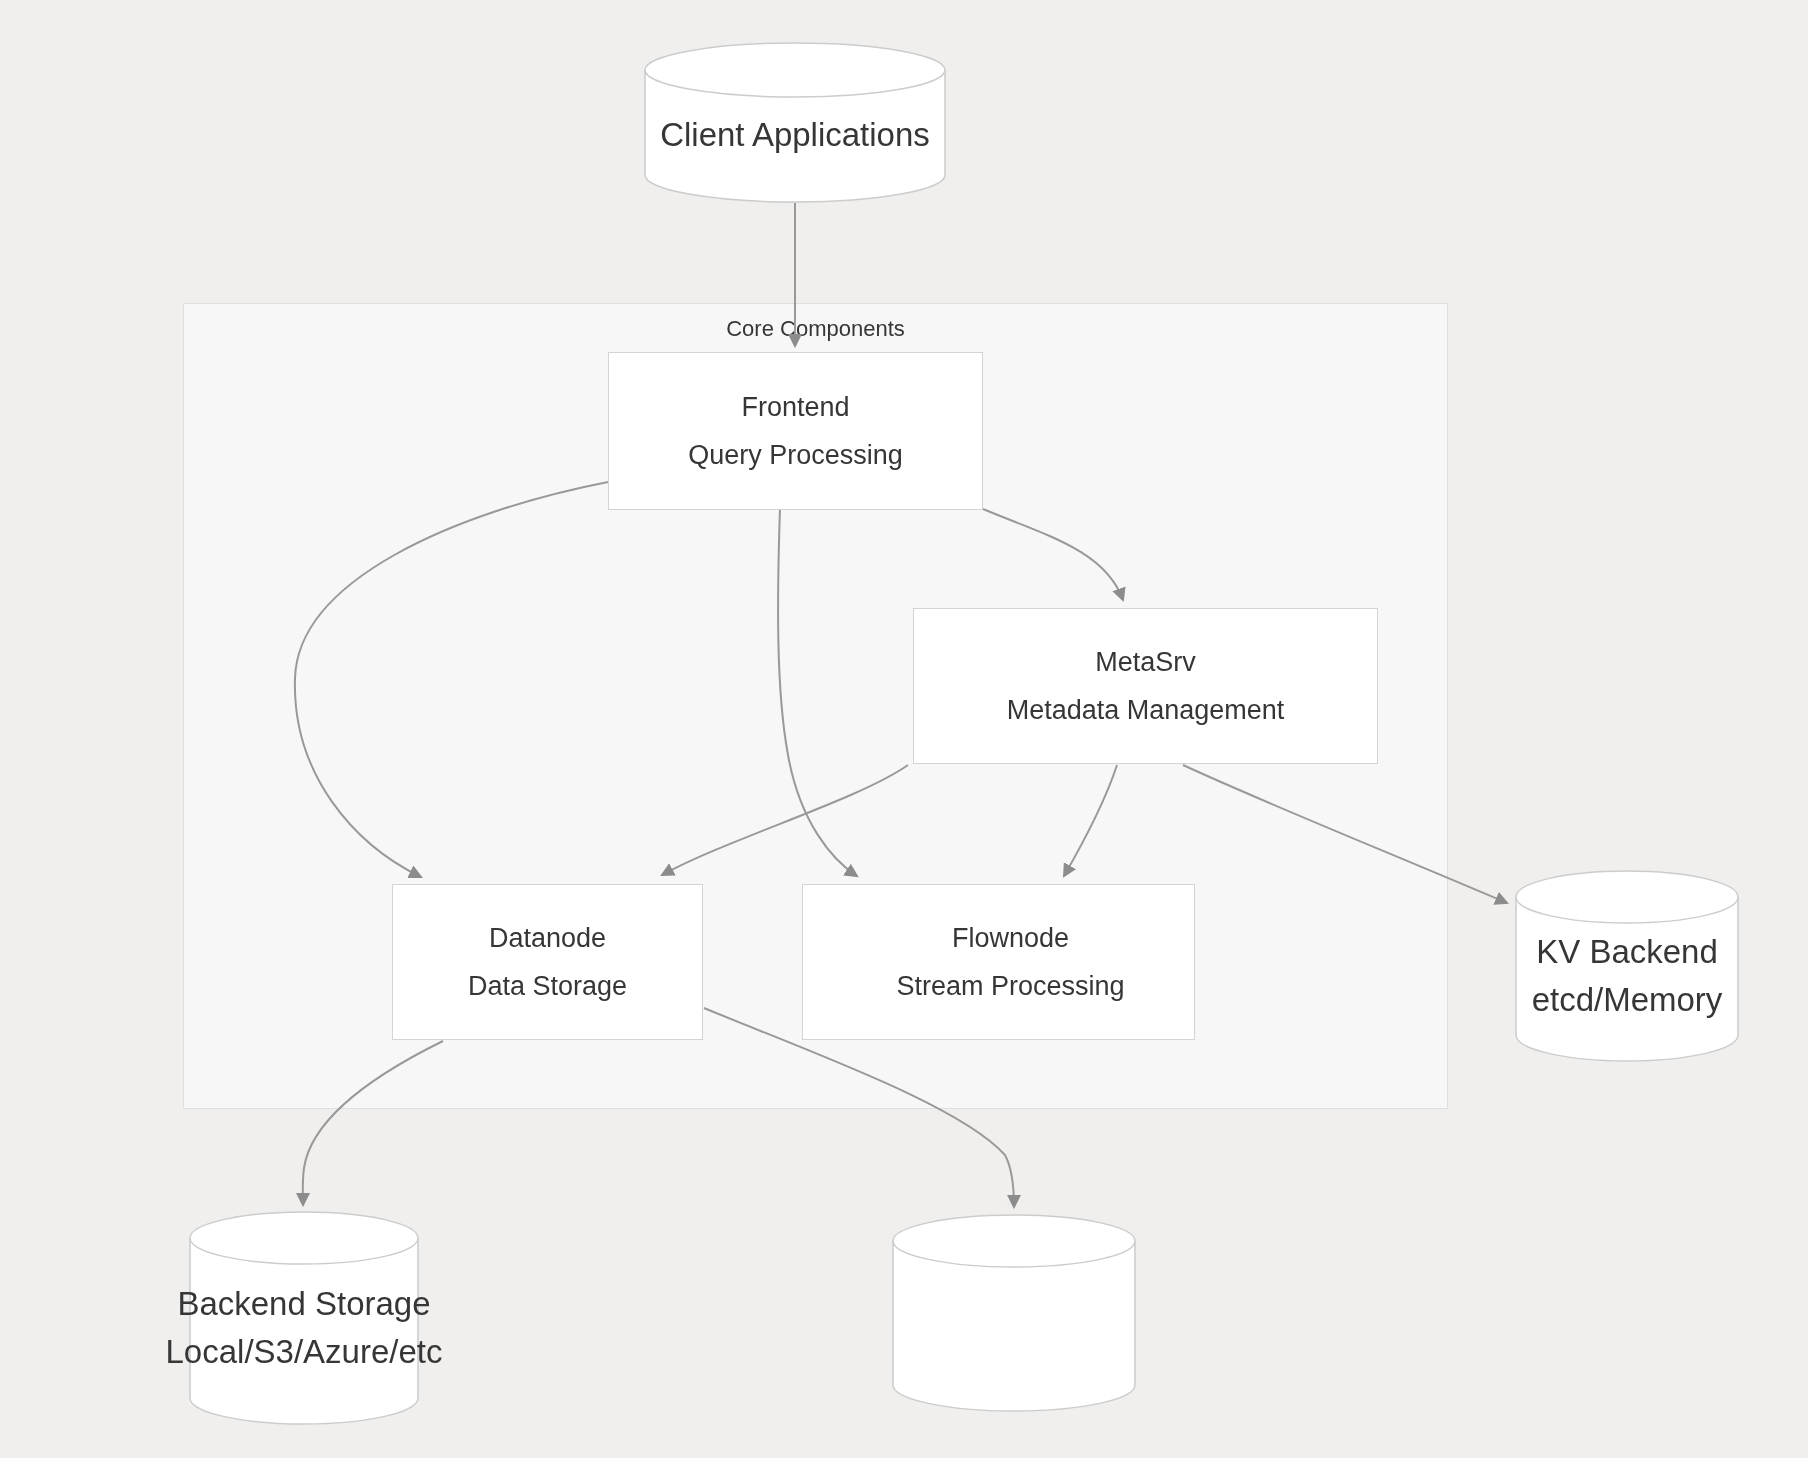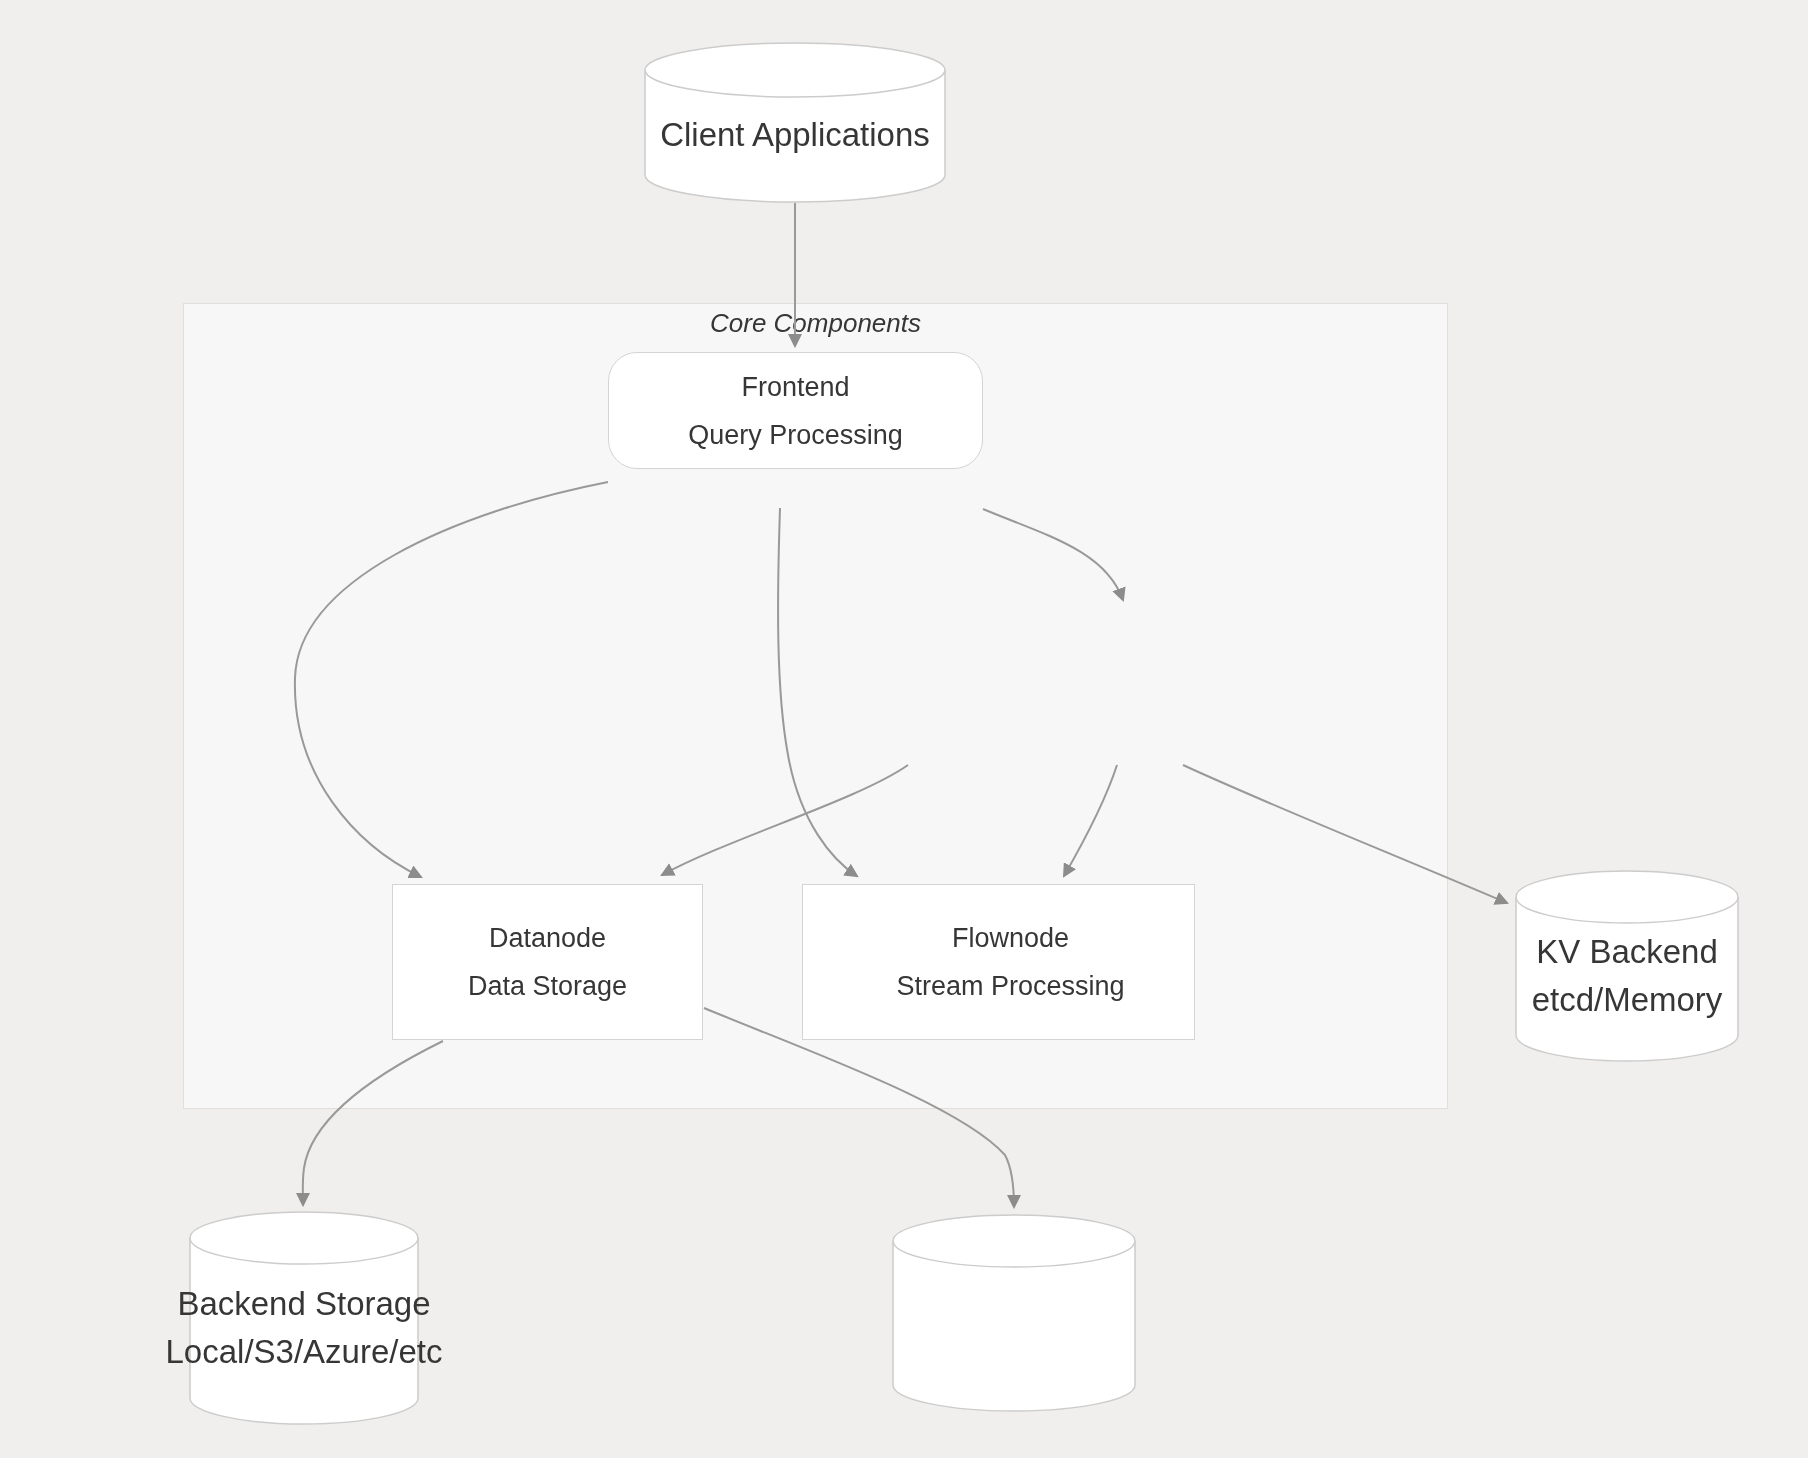--- a/index.html
+++ b/index.html
@@ -12,23 +12,23 @@
   }
   .subgraph{
     position:absolute;
     left:183px;top:303px;width:1265px;height:806px;
     background:#f7f7f7;
     border:1.5px solid #e1dfdd;
     box-sizing:border-box;
   }
   .subgraph-label{
     position:absolute;
-    left:0;top:4px;width:100%;
+    left:0;top:12px;width:100%;
     text-align:center;
-    font-size:26px;color:#363636;font-style:italic;
+    font-size:22px;color:#363636;
   }
   svg.edges{position:absolute;left:0;top:0;z-index:2;}
   .node{
     position:absolute;
     background:#ffffff;
     border:1.5px solid #d6d4d2;
     box-sizing:border-box;
     display:flex;flex-direction:column;
     align-items:center;justify-content:center;
     z-index:3;
@@ -38,21 +38,21 @@
   }
   .cyl-label{
     position:absolute;
     display:flex;flex-direction:column;
     align-items:center;justify-content:center;
     z-index:3;
     text-align:center;
     color:#363636;font-size:33px;line-height:48px;
     white-space:nowrap;
   }
-  .n-frontend{left:608px;top:352px;width:375px;height:117px;border-radius:29px;}
+  .n-frontend{left:608px;top:352px;width:375px;height:158px;}
   .n-metasrv{left:913px;top:608px;width:465px;height:156px;}
   .n-datanode{left:392px;top:884px;width:311px;height:156px;}
   .n-flownode{left:802px;top:884px;width:393px;height:156px;padding-left:24px;}
   .l-client{left:645px;top:74px;width:300px;height:122px;}
   .l-kv{left:1486px;top:897px;width:282px;height:158px;}
   .l-objstore{left:150px;top:1240px;width:308px;height:176px;}
   .l-wal{left:853px;top:1243px;width:322px;height:160px;}
 </style>
 </head>
 <body>
@@ -97,20 +97,24 @@
       <path d="M1183,765 C1272,806 1395,855 1507,903" marker-end="url(#arrow)"></path>
       <path d="M443,1041 C380,1072 312,1115 304,1168 C302,1182 303,1192 303,1205" marker-end="url(#arrow)"></path>
       <path d="M704,1008 C810,1052 960,1105 1005,1155 C1012,1168 1014,1185 1014,1207" marker-end="url(#arrow)"></path>
     </g>
   </svg>
 
   <div class="node n-frontend">
     <span>Frontend</span>
     <span>Query Processing</span>
   </div>
+  <div class="node n-metasrv">
+    <span>MetaSrv</span>
+    <span>Metadata Management</span>
+  </div>
   <div class="node n-datanode">
     <span>Datanode</span>
     <span>Data Storage</span>
   </div>
   <div class="node n-flownode">
     <span>Flownode</span>
     <span>Stream Processing</span>
   </div>
 
   <div class="cyl-label l-client">

